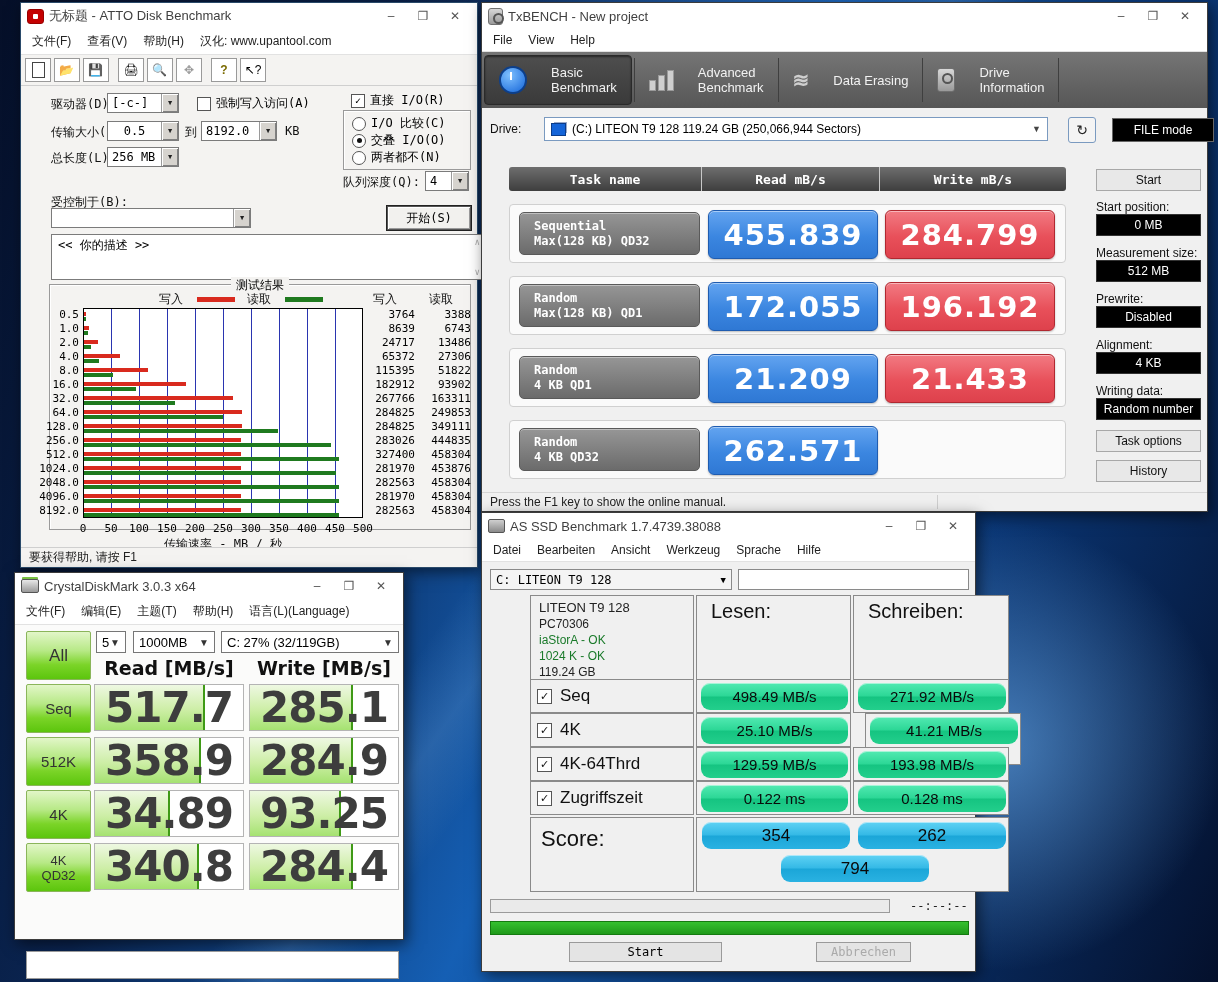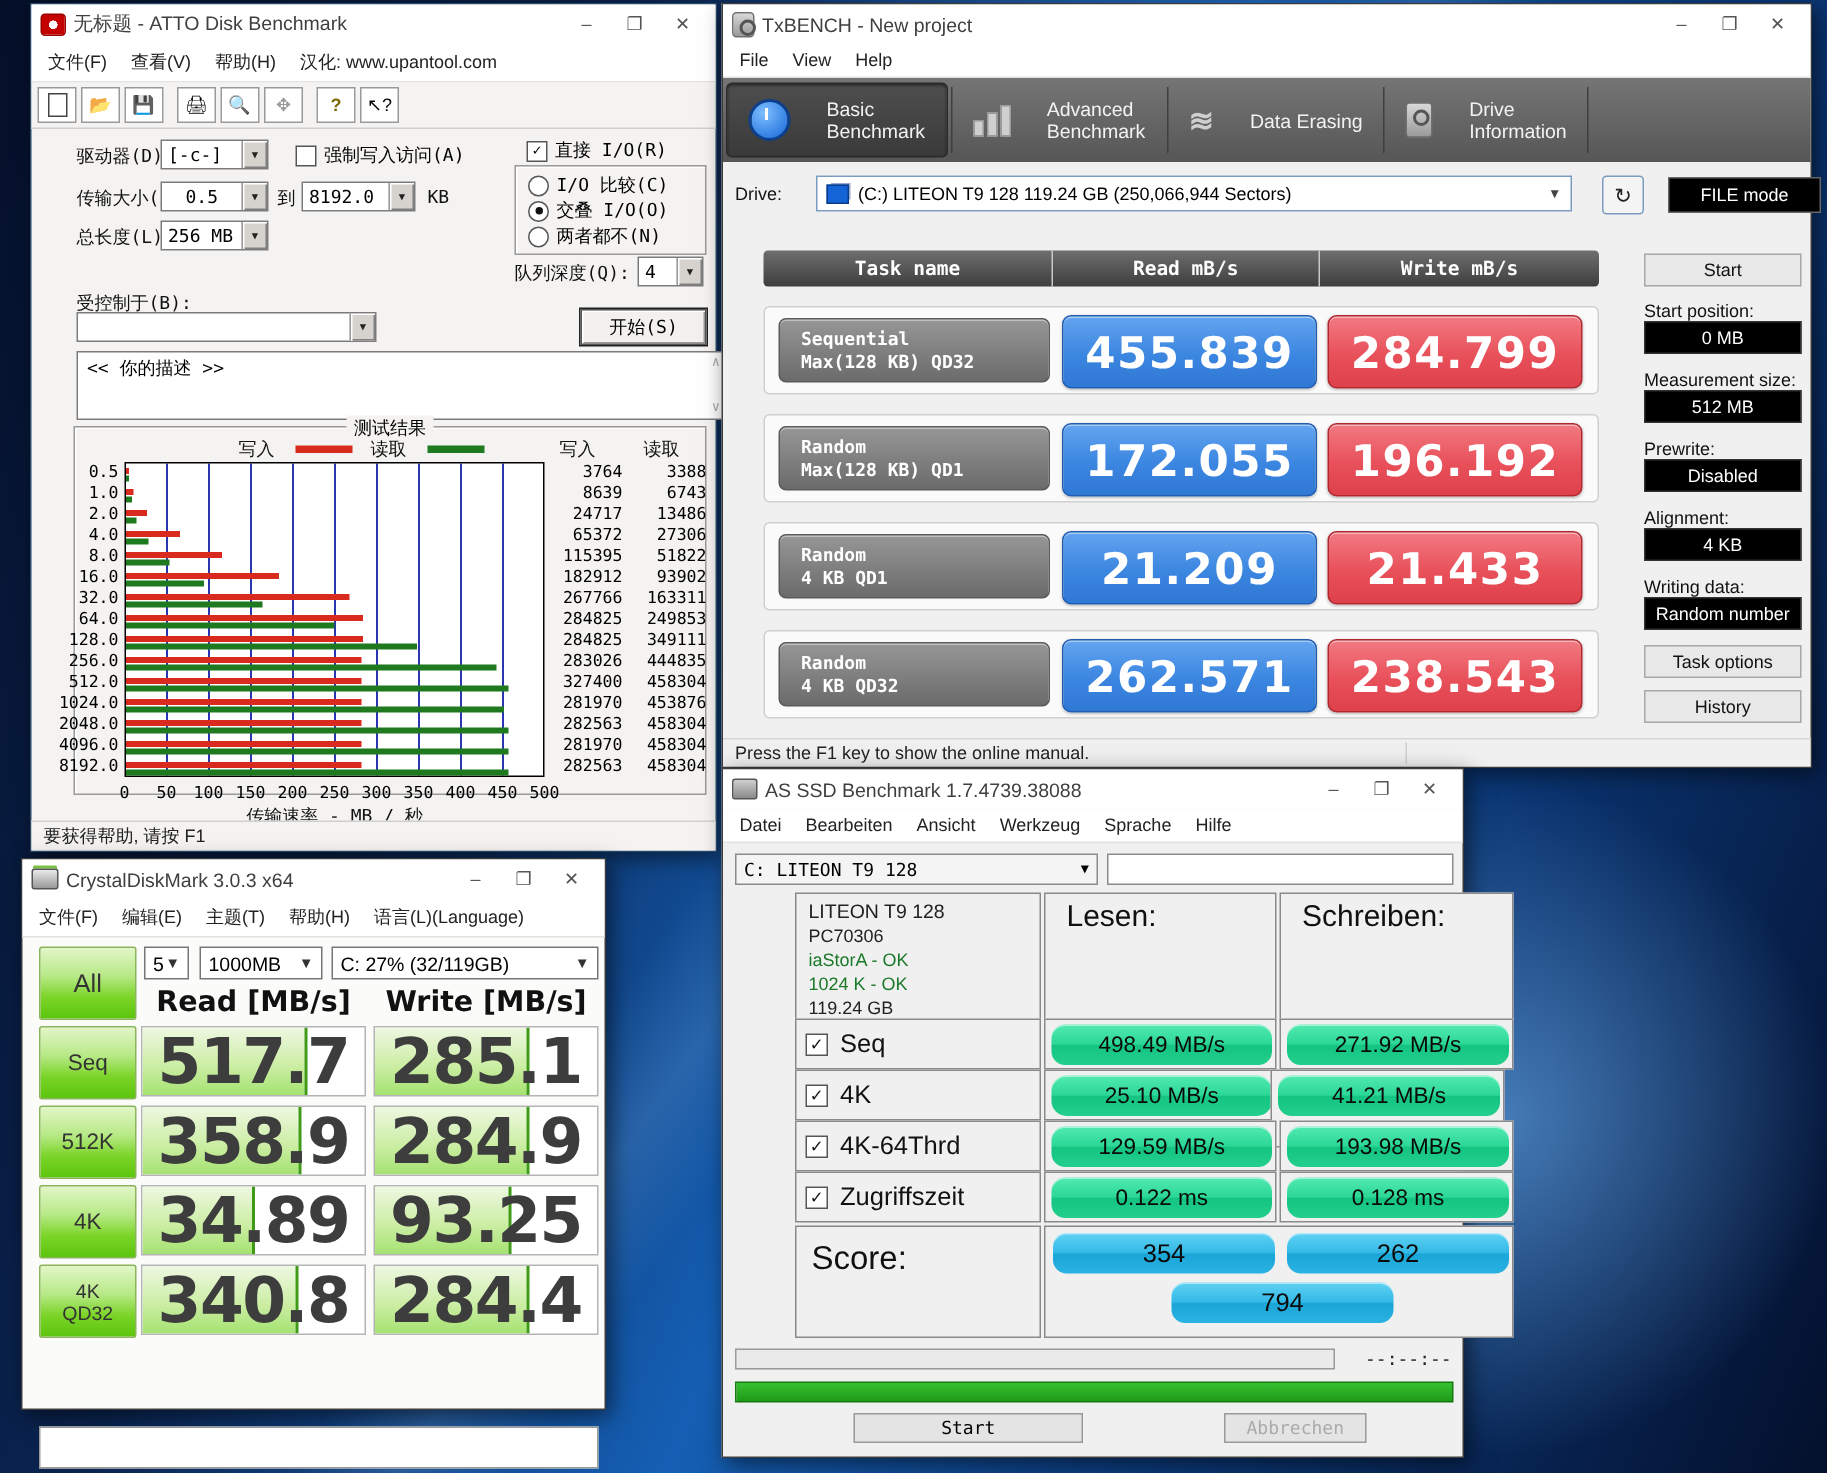--- a/index.html
+++ b/index.html
@@ -449,21 +449,20 @@
         </div>
       <div class="val-btn read">21.209</div>
       <div class="val-btn write">21.433</div>
     </div>
     <div class="txb-rowbox" style="top:312px;">
       <div class="task-btn">
           <span>Random</span>
           <span>4 KB QD32</span>
         </div>
       <div class="val-btn read">262.571</div>
-      <div class="val-btn write">238.543</div>
     </div>
     <div class="txb-panel">
       <div class="pbtn" style="top:61px;">Start</div>
       <div class="plab" style="top:92px;">Start position:</div>
       <div class="pfield" style="top:106px;">0 MB</div>
       <div class="plab" style="top:138px;">Measurement size:</div>
       <div class="pfield" style="top:152px;">512 MB</div>
       <div class="plab" style="top:184px;">Prewrite:</div>
       <div class="pfield" style="top:198px;">Disabled</div>
       <div class="plab" style="top:230px;">Alignment:</div>
@@ -613,23 +612,23 @@
       </div>
     <div class="acell" style="left:323px;top:84px;width:156px;height:34px;">
         <div class="pill" style="left:4px;top:3px;width:148px;">271.92 MB/s</div>
       </div>
 
     <div class="acell assd-rowlab" style="left:0;top:118px;width:164px;height:34px;">
         <span class="box">✓</span>
         <span>4K</span>
       </div>
     <div class="acell" style="left:166px;top:118px;width:155px;height:34px;">
-        <div class="pill" style="left:4px;top:3px;width:147px;border-radius:10px;">25.10 MB/s</div>
-      </div>
-    <div class="acell" style="left:317px;top:118px;width:156px;height:52px;">
+        <div class="pill" style="left:4px;top:3px;width:147px;">25.10 MB/s</div>
+      </div>
+    <div class="acell" style="left:335px;top:118px;width:156px;height:52px;">
         <div class="pill" style="left:4px;top:3px;width:148px;">41.21 MB/s</div>
       </div>
 
     <div class="acell assd-rowlab" style="left:0;top:152px;width:164px;height:34px;">
         <span class="box">✓</span>
         <span>4K-64Thrd</span>
       </div>
     <div class="acell" style="left:166px;top:152px;width:155px;height:34px;">
         <div class="pill" style="left:4px;top:3px;width:147px;">129.59 MB/s</div>
       </div>

